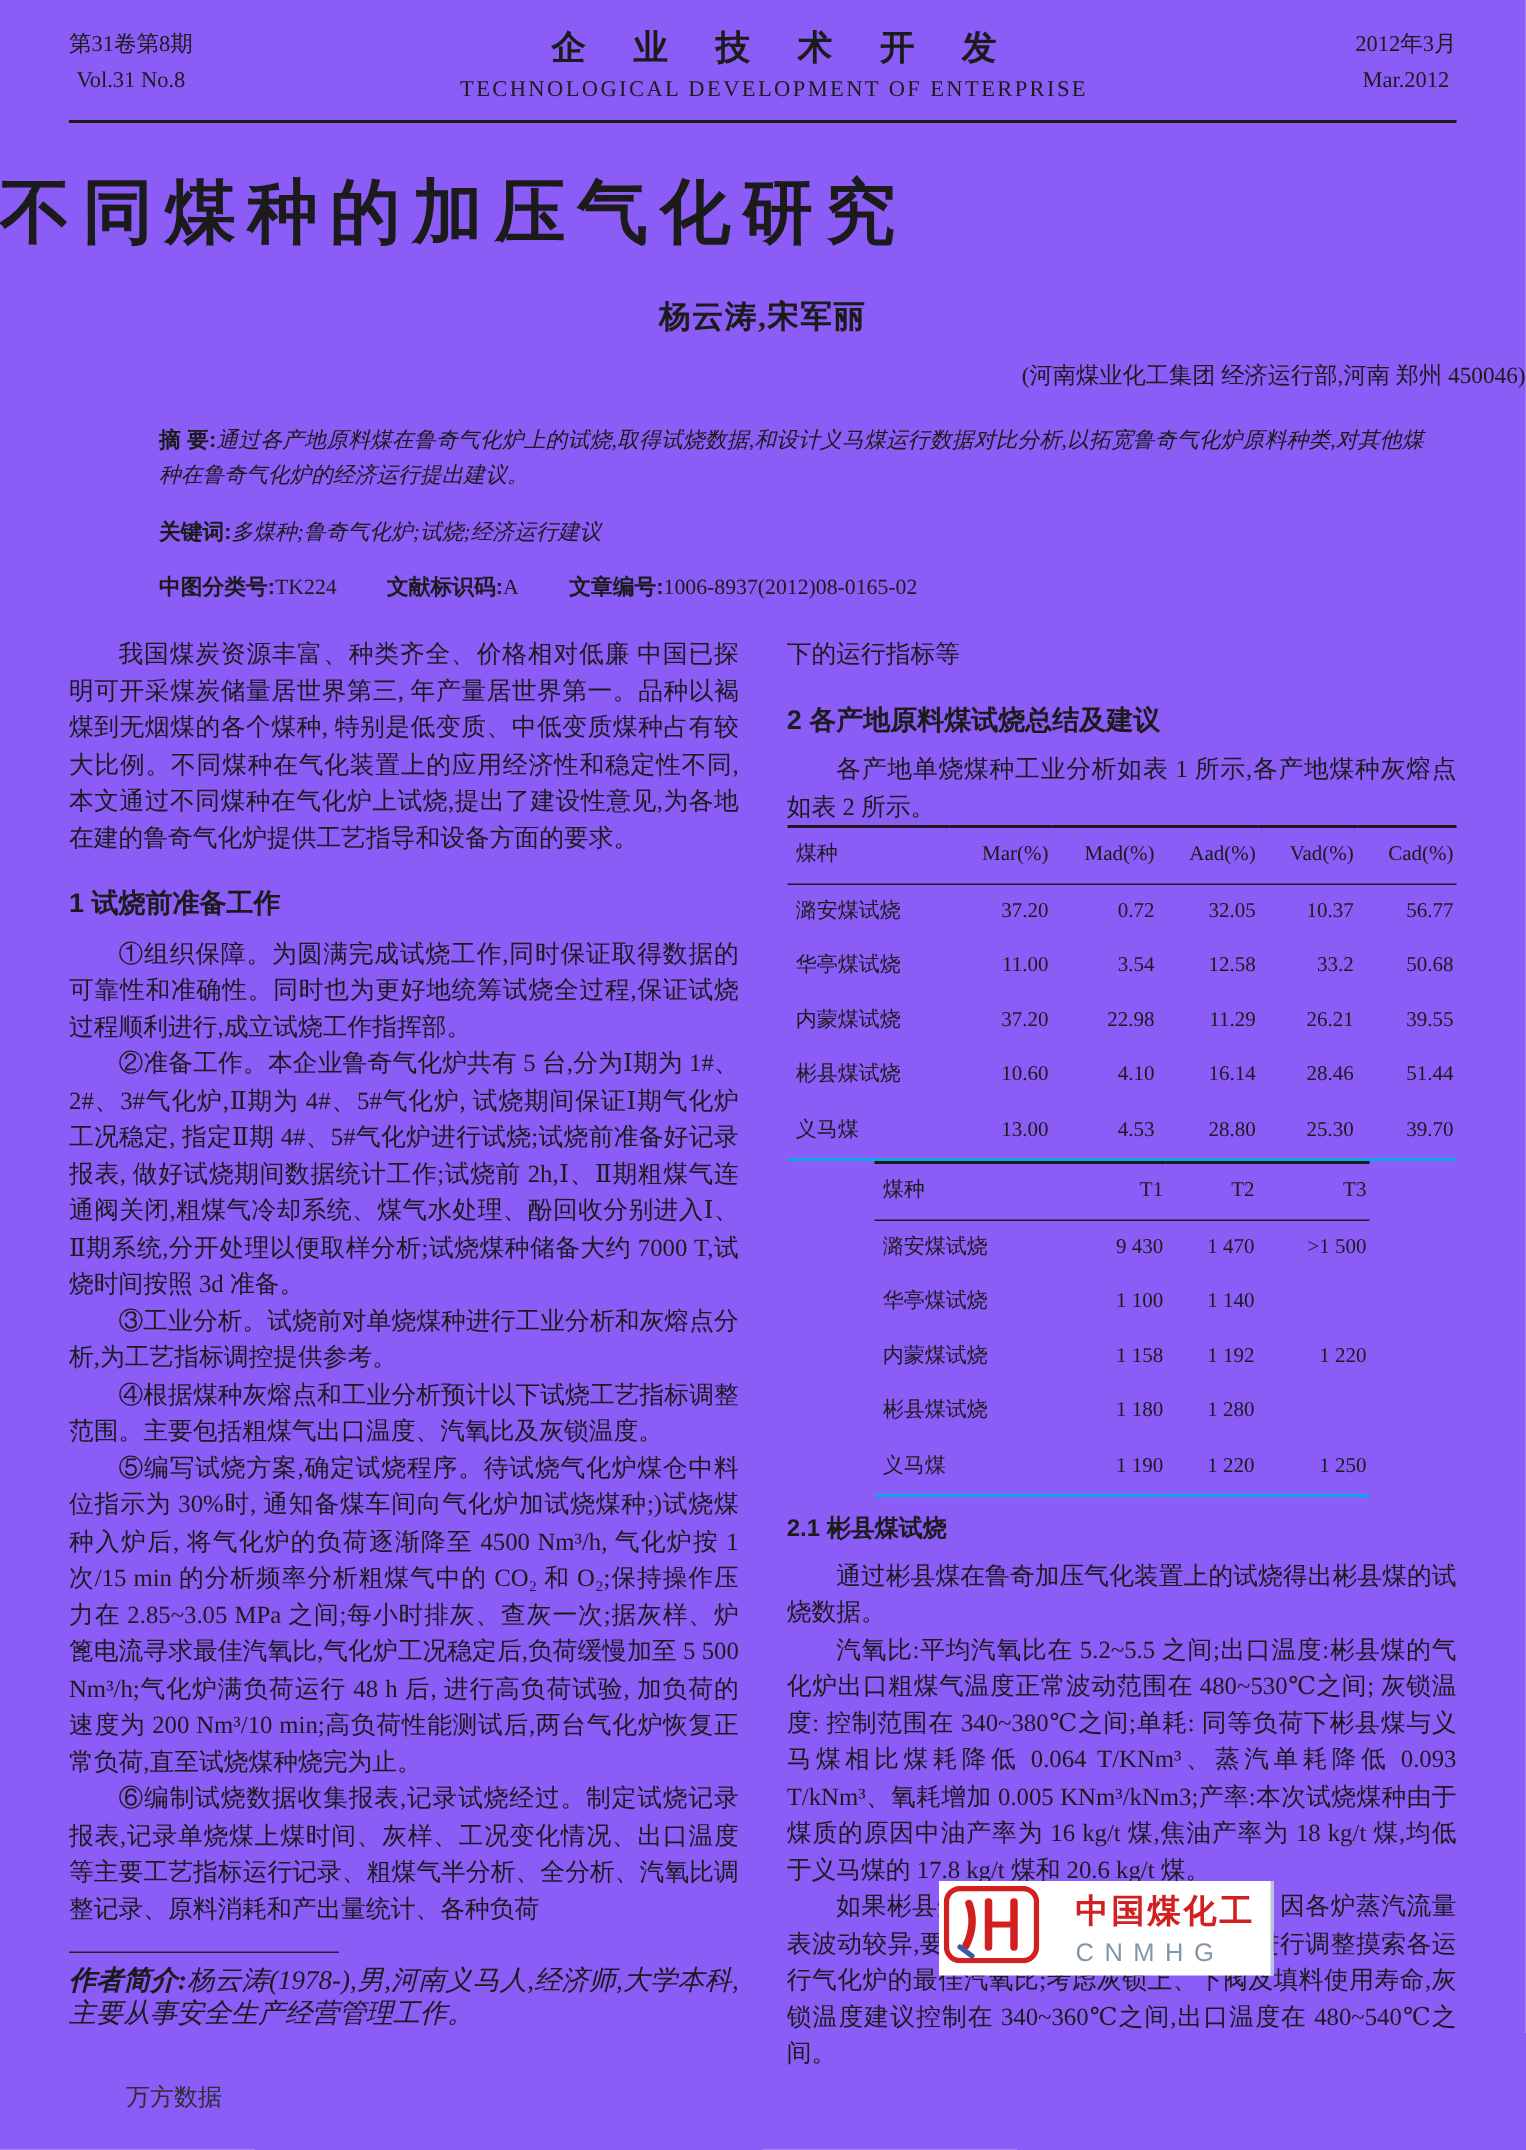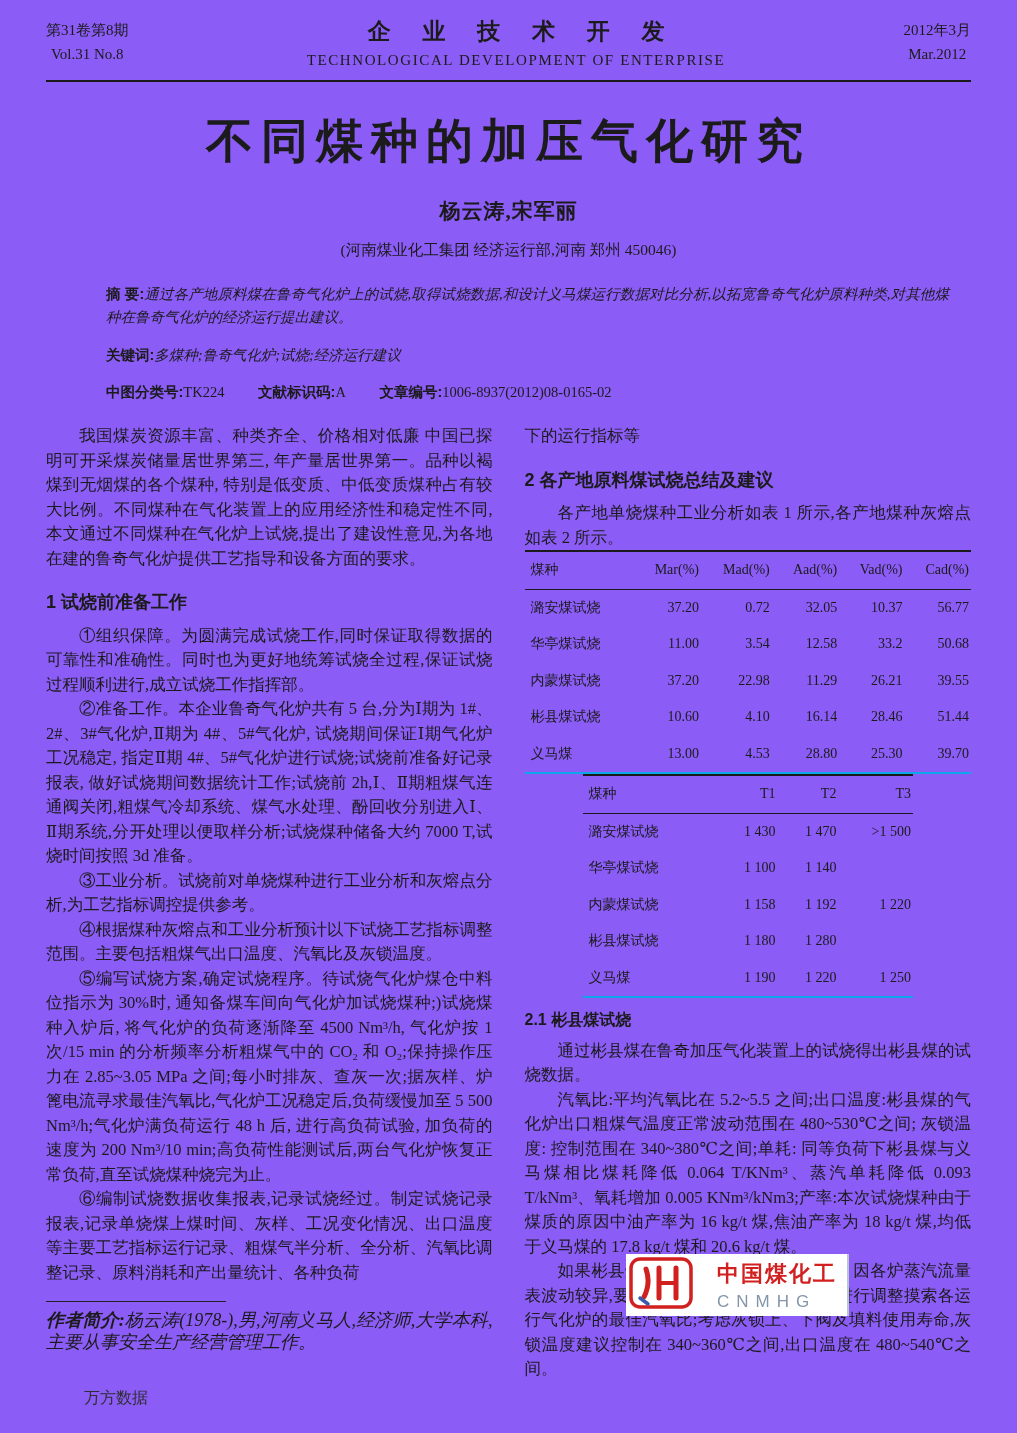--- a/index.html
+++ b/index.html
@@ -8,23 +8,23 @@
 
   
   .masthead{display:flex;justify-content:space-between;align-items:center;padding:16px 46px 6px}
   .mh-side{text-align:center;font-size:15px;line-height:1.55;white-space:nowrap}
   .mh-center{text-align:center}
   .j-cn{font-size:23px;font-weight:600;letter-spacing:13px;text-indent:13px}
   .j-en{font-size:15px;letter-spacing:1.6px;margin-top:5px}
   .rule{border-top:2.5px solid #1a1a1a;margin:5px 46px 0}
 
   
-  .title{margin-top:28px;text-align:center;font-size:47px;font-weight:bold;letter-spacing:8px;font-family:"DejaVu Serif","Liberation Serif",serif}
+  .title{margin-top:28px;text-align:left;font-size:47px;font-weight:bold;letter-spacing:8px;font-family:"DejaVu Serif","Liberation Serif",serif}
   .authors{margin-top:24px;text-align:center;font-size:21px;font-weight:bold;letter-spacing:1px}
-  .aff{margin-top:15px;text-align:center;font-size:15.5px}
+  .aff{margin-top:15px;text-align:right;font-size:15.5px}
 
   
   .abstract{margin:22px 68px 0 106px;font-size:14.5px;line-height:23px;text-align:justify}
   .abstract .lbl{font-weight:bold;font-style:normal;font-family:"Liberation Sans","DejaVu Sans",sans-serif}
   .abstract .val{font-style:italic}
   .abstract .meta .val{font-style:normal;margin-right:30px}
 
   
   .columns{display:flex;gap:32px;margin:20px 46px 0;align-items:flex-start}
   .col{flex:1;font-size:16.5px;line-height:24.5px;text-align:justify}
@@ -169,21 +169,21 @@
             <tr>
               <th>煤种</th>
               <th>T1</th>
               <th>T2</th>
               <th>T3</th>
             </tr>
           </thead>
           <tbody>
             <tr>
               <td>潞安煤试烧</td>
-                <td>1 430</td>
+                <td>9 430</td>
                 <td>1 470</td>
                 <td>&gt;1 500</td>
             </tr>
             <tr>
               <td>华亭煤试烧</td>
                 <td>1 100</td>
                 <td>1 140</td>
                 <td></td>
             </tr>
             <tr>

